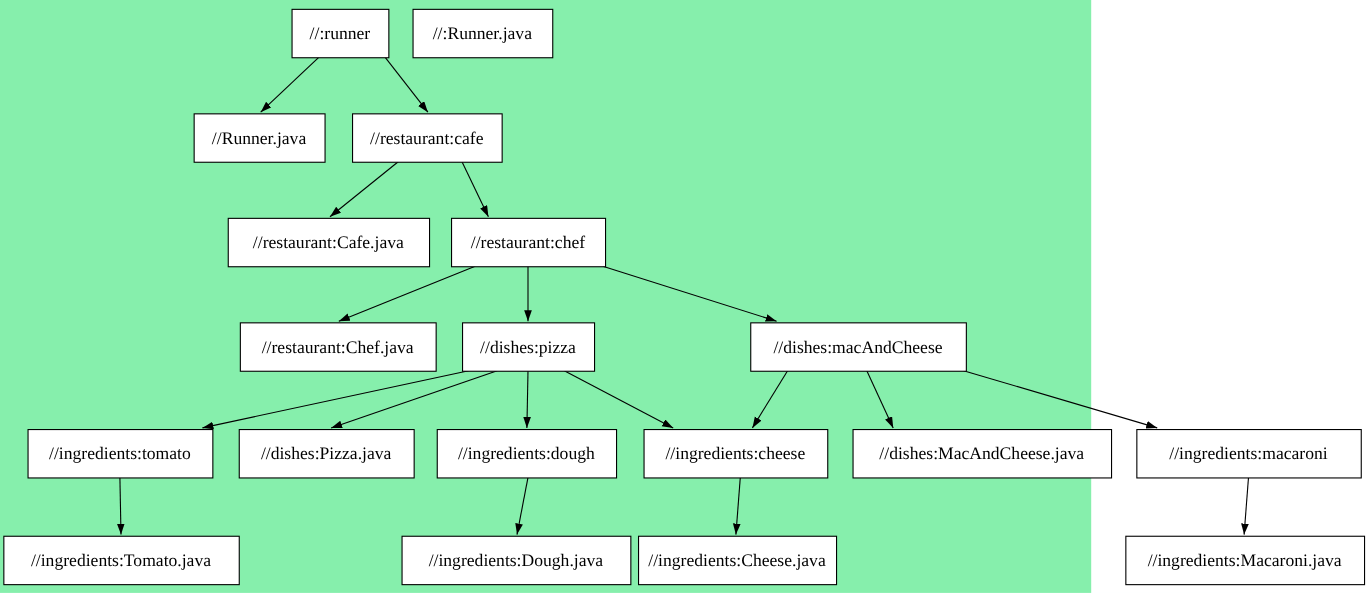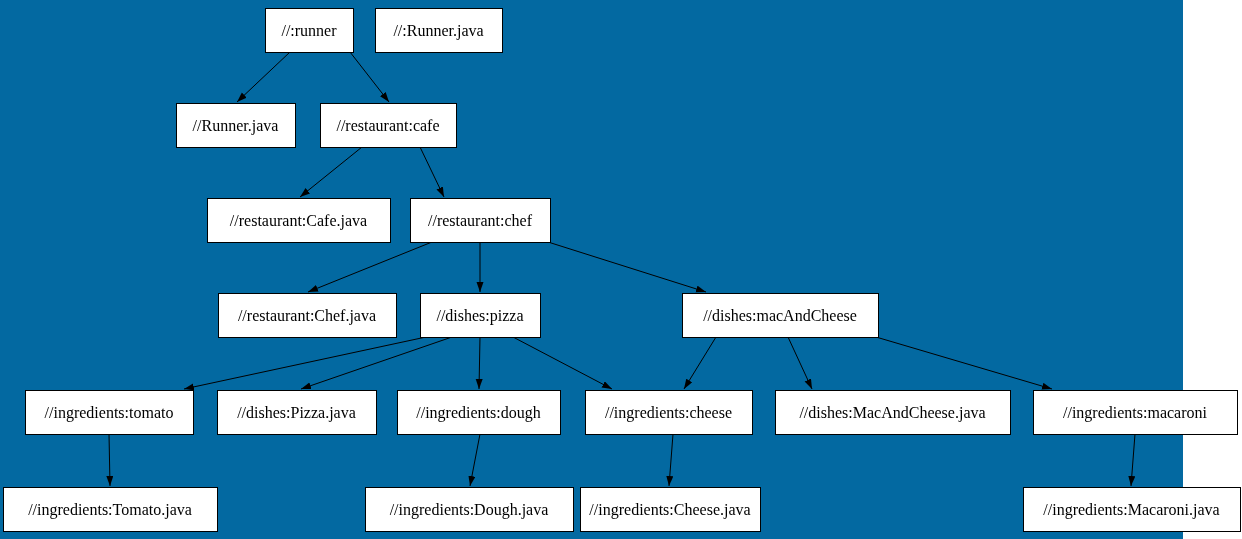--- a/index.html
+++ b/index.html
@@ -6,23 +6,23 @@
     margin: 0;
     padding: 0;
     background: #ffffff;
     width: 1242px;
     height: 539px;
     overflow: hidden;
     font-family: "Liberation Serif", "DejaVu Serif", serif;
   }
   #stage {
     position: relative;
-    width: 1183px;
+    width: 992px;
     height: 539px;
-    background: #0369a1;
+    background: #86efac;
     text-decoration: underline;
   }
   svg { display: block; }
   .node-box {
     fill: #ffffff;
     stroke: #000000;
     stroke-width: 1px;
   }
   .node-label {
     fill: #000000;

